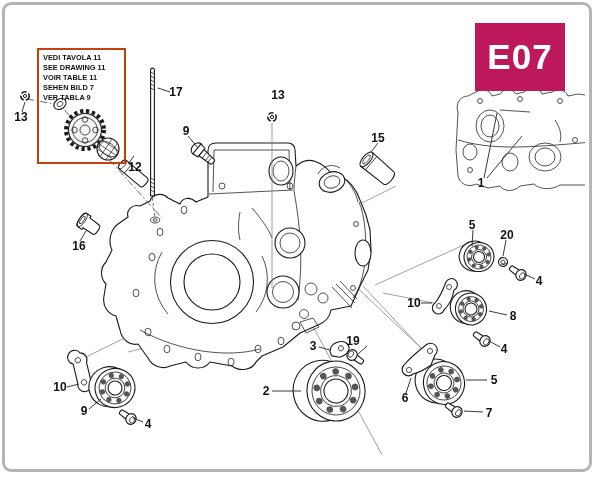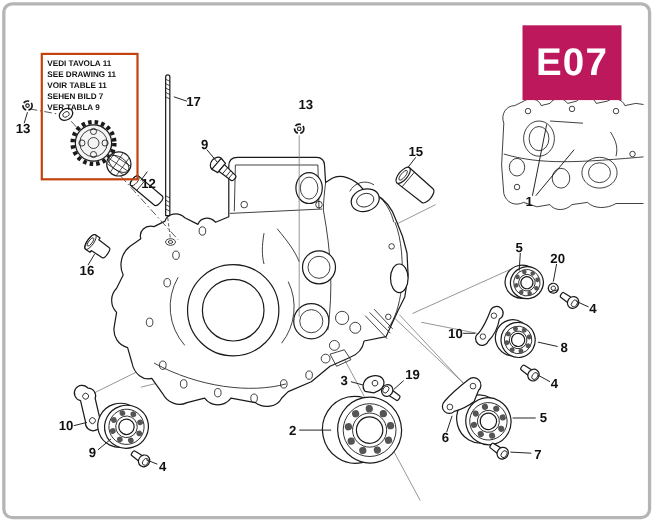--- a/index.html
+++ b/index.html
@@ -383,14 +383,14 @@
   <span class="co" style="left:414px;top:303px">10</span>
   <span class="co" style="left:472px;top:225px">5</span>
   <span class="co" style="left:135px;top:167px">12</span>
   <span class="co" style="left:21px;top:117px">13</span>
   <span class="co" style="left:278px;top:95px">13</span>
   <span class="co" style="left:186px;top:131px">9</span>
   <span class="co" style="left:378px;top:138px">15</span>
   <span class="co" style="left:79px;top:246px">16</span>
   <span class="co" style="left:176px;top:92px">17</span>
   <span class="co" style="left:507px;top:235px">20</span>
-  <span class="co" style="left:375px;top:341px">19</span>
+  <span class="co" style="left:353px;top:341px">19</span>
 </div>
 
 </body></html>

